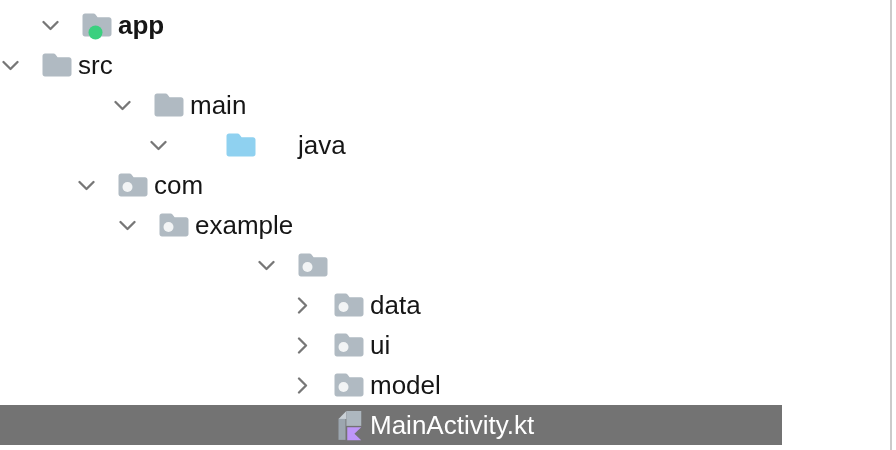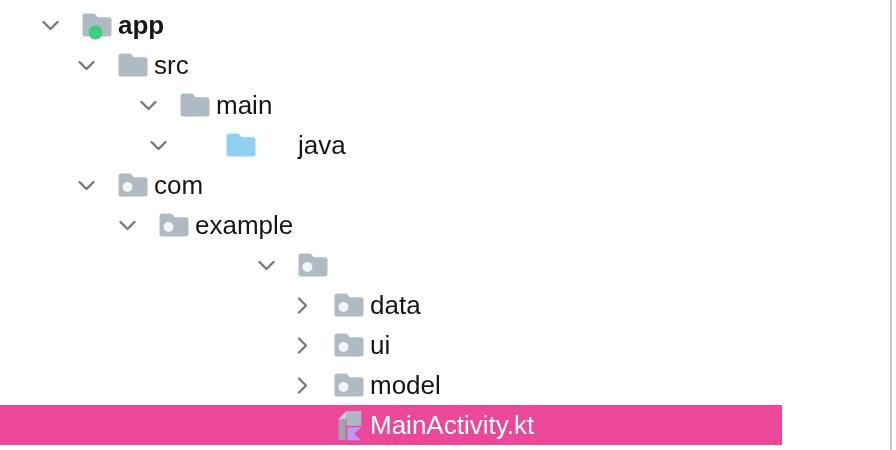--- a/index.html
+++ b/index.html
@@ -26,21 +26,21 @@
     top: 5px; left: 0;
     width: 782px;
   }
   .row {
     display: flex;
     align-items: center;
     height: 40px;
     box-sizing: border-box;
     cursor: default;
   }
-  .row.selected { background: #ec4899; }
+  .row.selected { background: #737373; }
   .chev {
     width: 20px; height: 40px;
     display: flex;
     align-items: center;
     justify-content: center;
     margin-right: 22px;
     flex: none;
   }
   .ficon {
     width: 30px; height: 40px;
@@ -72,34 +72,34 @@
           </svg>
         </span>
         <span class="ficon">
           <svg width="30" height="26" viewBox="0 0 30 26">
             <path d="M3,1.5 h8.5 c0.8,0 1.55,0.35 2,0.95 L15.6,5.2 H27 c1.4,0 2.5,1.1 2.5,2.5 V22 c0,1.4 -1.1,2.5 -2.5,2.5 H3 c-1.4,0 -2.5,-1.1 -2.5,-2.5 V4 c0,-1.4 1.1,-2.5 2.5,-2.5 z" fill="#b0bac2"></path>
             <circle cx="13.5" cy="20.5" r="7" fill="#3bd07f"></circle>
           </svg>
         </span>
         <span class="label">app</span>
       </div>
-      <div class="row" style="padding-left: 76px;">
+      <div class="row" style="">
         <span class="chev">
           <svg width="17" height="11" viewBox="0 0 17 11">
             <polyline points="1.5,2 8.5,9 15.5,2" fill="none" stroke="#777777" stroke-width="2.3" stroke-linecap="round" stroke-linejoin="round"></polyline>
           </svg>
         </span>
         <span class="ficon">
           <svg width="30" height="26" viewBox="0 0 30 26">
             <path d="M3,1.5 h8.5 c0.8,0 1.55,0.35 2,0.95 L15.6,5.2 H27 c1.4,0 2.5,1.1 2.5,2.5 V22 c0,1.4 -1.1,2.5 -2.5,2.5 H3 c-1.4,0 -2.5,-1.1 -2.5,-2.5 V4 c0,-1.4 1.1,-2.5 2.5,-2.5 z" fill="#b0bac2"></path>
           </svg>
         </span>
         <span class="label">src</span>
       </div>
-      <div class="row" style="padding-left: 112px; margin-left: 26px;">
+      <div class="row" style="padding-left: 112px;">
         <span class="chev">
           <svg width="17" height="11" viewBox="0 0 17 11">
             <polyline points="1.5,2 8.5,9 15.5,2" fill="none" stroke="#777777" stroke-width="2.3" stroke-linecap="round" stroke-linejoin="round"></polyline>
           </svg>
         </span>
         <span class="ficon">
           <svg width="30" height="26" viewBox="0 0 30 26">
             <path d="M3,1.5 h8.5 c0.8,0 1.55,0.35 2,0.95 L15.6,5.2 H27 c1.4,0 2.5,1.1 2.5,2.5 V22 c0,1.4 -1.1,2.5 -2.5,2.5 H3 c-1.4,0 -2.5,-1.1 -2.5,-2.5 V4 c0,-1.4 1.1,-2.5 2.5,-2.5 z" fill="#b0bac2"></path>
           </svg>
         </span>

